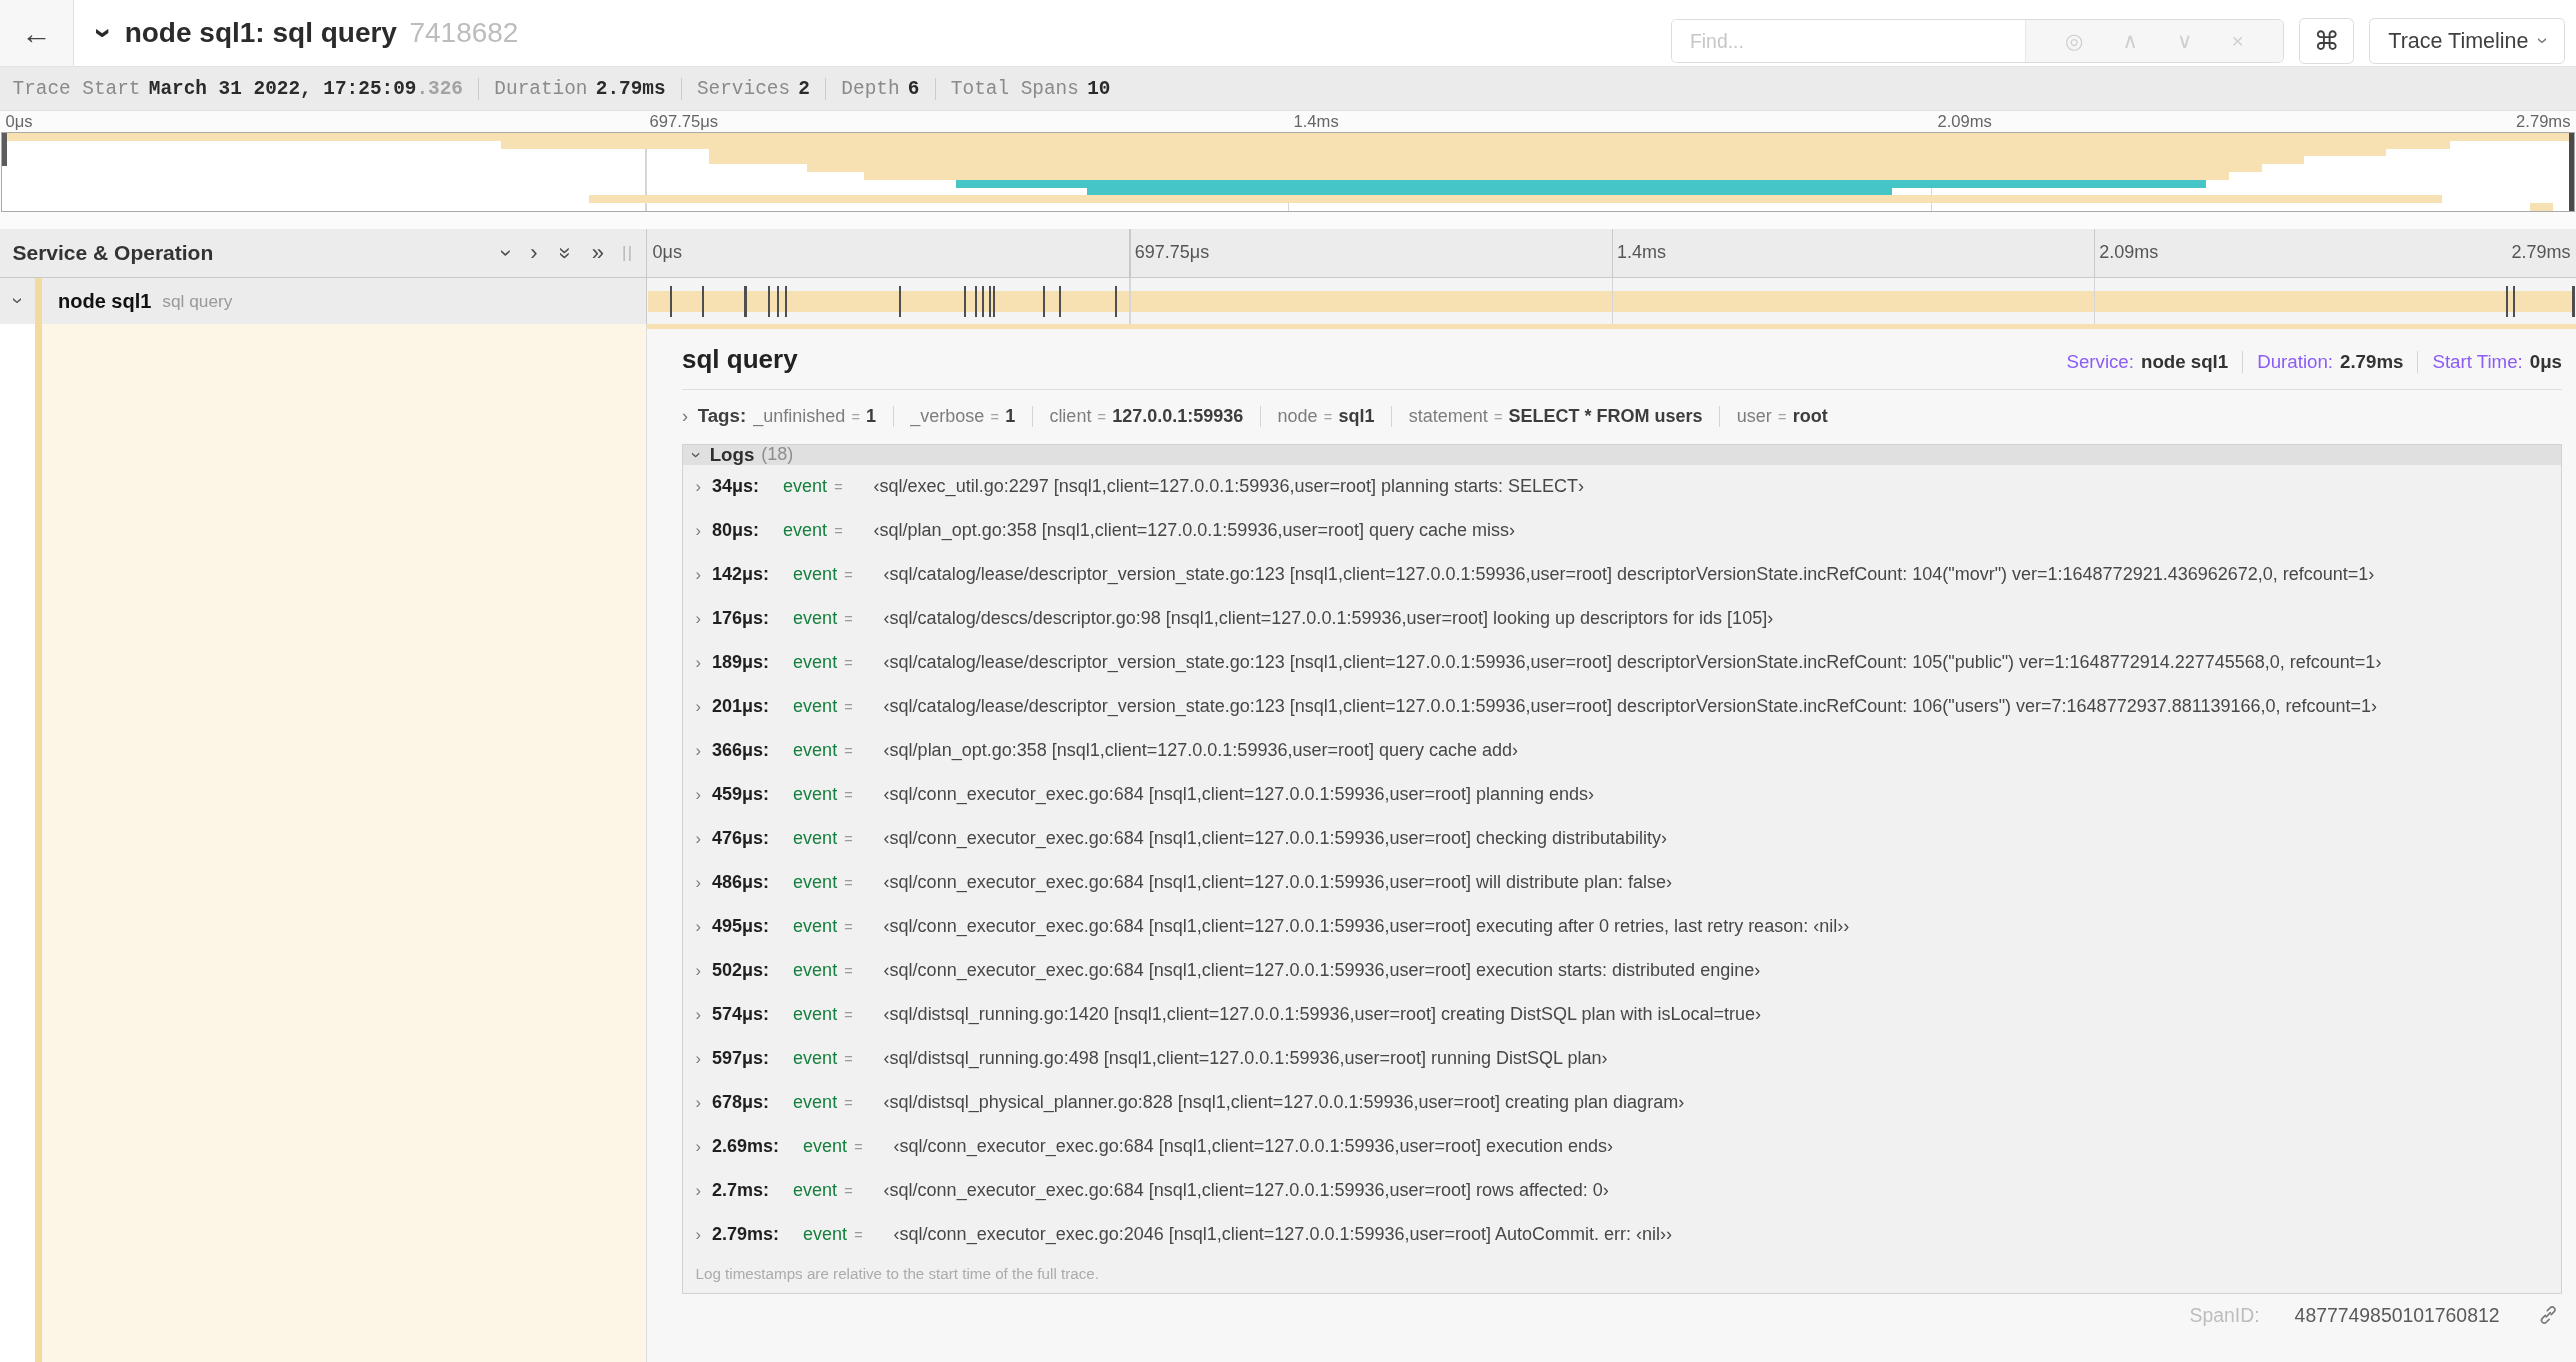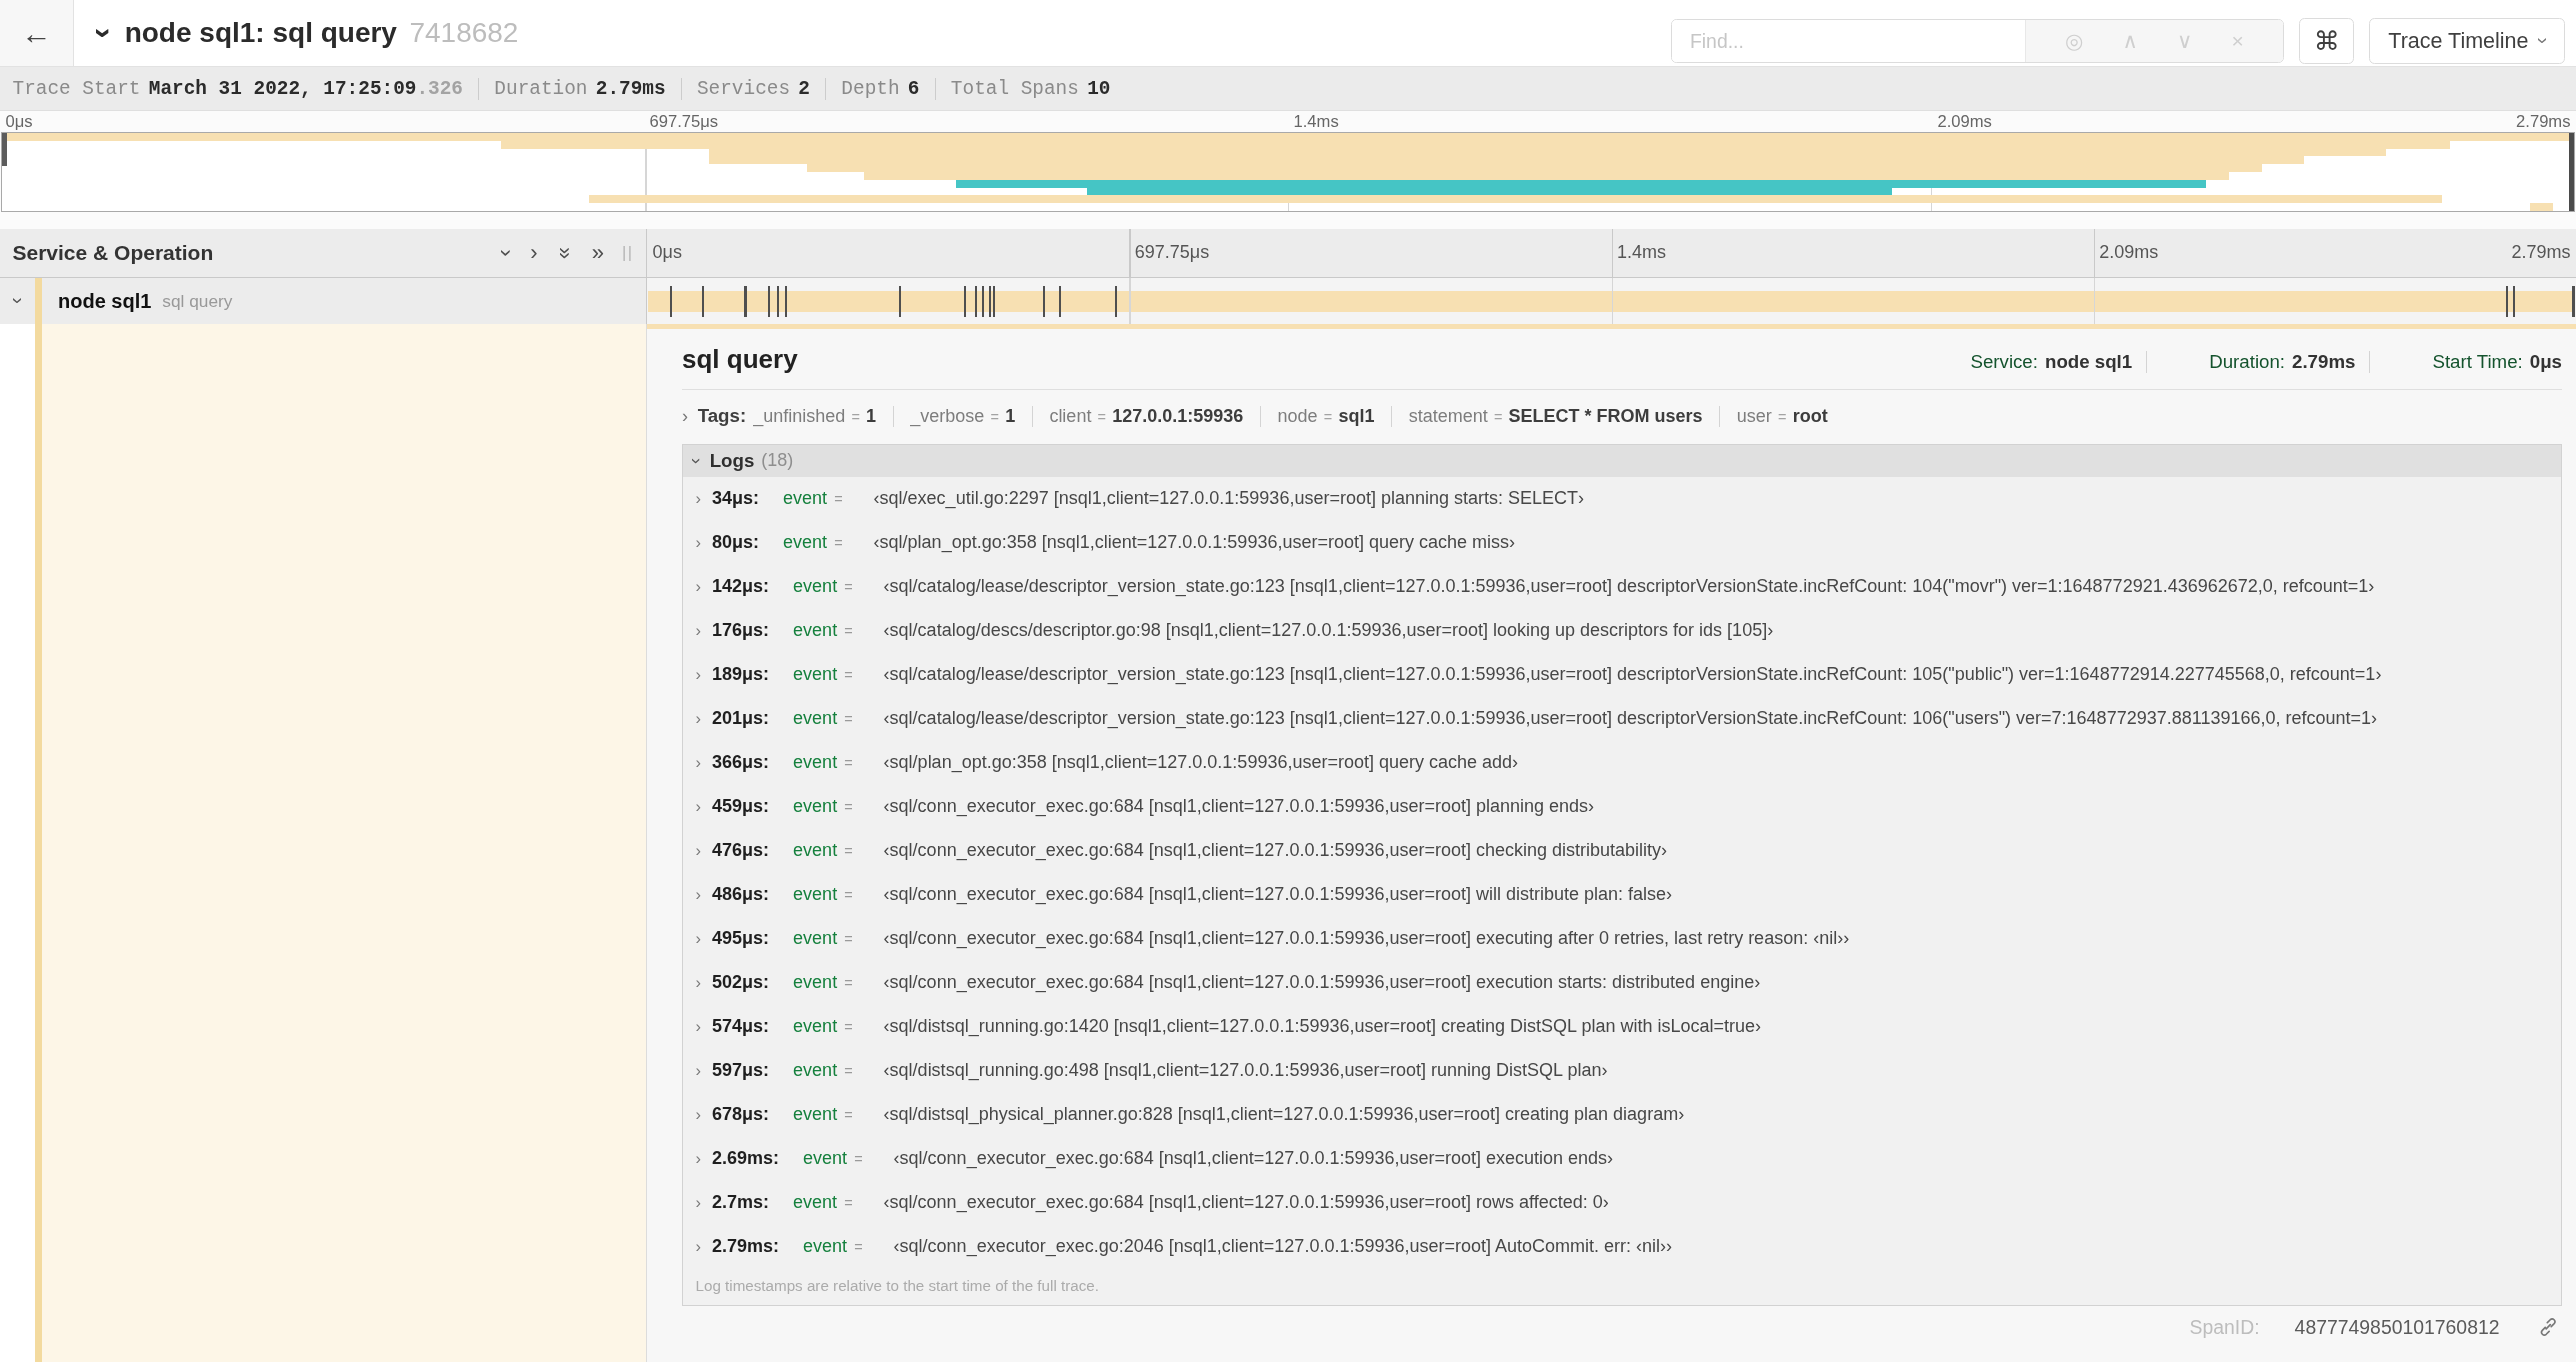--- a/index.html
+++ b/index.html
@@ -70,34 +70,34 @@
   .detail-row { display: flex; height: 1039px; }
   .det-left { width: 647px; position: relative; background: #fff; border-right: 1.4px solid #dcdcdc; }
   .det-left .cream { position: absolute; left: 42px; right: 0; top: 0; bottom: 0; background: var(--cream); }
   .det-left .row-accent { z-index: 2; }
   .det-right { flex: 1; background: #f7f7f7; border-top: 5.5px solid var(--tan); padding: 15.2px 14px 0 35px; position: relative; overflow: hidden; }
   .det-head { display: flex; justify-content: space-between; align-items: baseline; }
   .det-title { font-size: 26px; font-weight: 700; color: #222; }
   .det-kv { display: flex; align-items: baseline; font-size: 18.7px; }
   .kv-item { display: flex; align-items: baseline; }
   .kv-item + .kv-item { border-left: 1.4px solid #d4d4d4; padding-left: 14px; margin-left: 14px; }
-  .kv-label { color: #14532d; margin-left: 48px; }
+  .kv-label { color: #8b5cf6; }
   .kv-value { color: #333; font-weight: 700; margin-left: 7px; }
   .det-hr { border: none; border-top: 1.4px solid #dfdfdf; margin-top: 14px; }
   .tags-row { margin-top: 15.2px; display: flex; align-items: center; font-size: 18px; }
   .tags-toggle { display: flex; align-items: center; cursor: pointer; }
   .tags-toggle .chev { font-size: 18px; color: #777; }
   .tags-label { font-size: 18.7px; font-weight: 700; color: #3f3f3f; margin: 0 7px 0 9.7px; }
   .tag-item { display: flex; align-items: baseline; white-space: nowrap; }
   .tag-item + .tag-item { border-left: 1.4px solid #d4d4d4; padding-left: 16.6px; margin-left: 16.6px; }
   .tag-key { color: #7d7d7d; }
   .tag-eq { color: #a3a3a3; font-size: 14.5px; margin: 0 6.2px; }
   .tag-value { color: #3d3d3d; font-weight: 600; }
   .logs-block { margin-top: 16.6px; border: 1.4px solid #d2d2d2; background: #f1f1f1; }
-  .logs-head { height: 32px; background: #e0e0e0; display: flex; align-items: center; padding-left: 11px; cursor: pointer; }
+  .logs-head { height: 20px; background: #e0e0e0; display: flex; align-items: center; padding-left: 11px; cursor: pointer; }
   .logs-head .chev { font-size: 18px; color: #555; }
   .logs-label { font-size: 18.7px; font-weight: 700; color: #2f2f2f; margin-left: 9.7px; }
   .logs-count { font-size: 18px; color: #8e8e8e; margin-left: 7px; }
   .log-entry { height: 44px; display: flex; align-items: center; padding-left: 12.5px; font-size: 18px; white-space: nowrap; cursor: pointer; }
   .log-entry .chev { font-size: 16.6px; color: #7a7a7a; }
   .log-t { font-weight: 700; color: #1f1f1f; margin-left: 11px; }
   .log-field { color: #15803d; margin-left: 24px; }
   .log-eq { color: #9a9a9a; font-size: 14.5px; margin: 0 7px; }
   .log-value { color: #474747; margin-left: 24px; }
   .logs-foot { padding: 8.3px 0 11px 12.5px; font-size: 15.2px; color: #ababab; }

